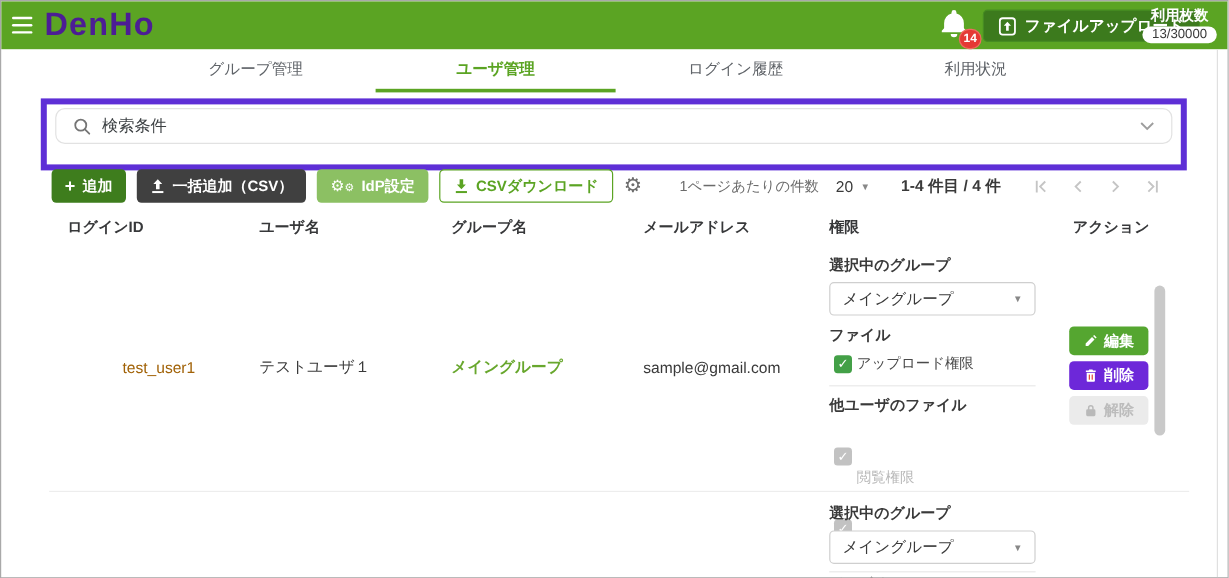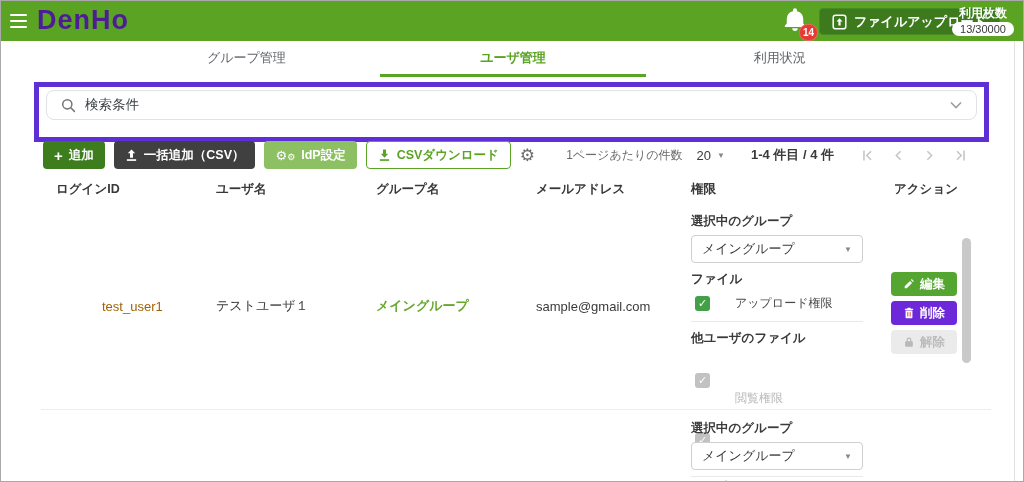--- a/index.html
+++ b/index.html
@@ -53,21 +53,21 @@
 
   .row1 { position:absolute; top:202px; left:0; width:1013px; height:206px; }
   .cellv { position:absolute; top:50%; transform:translateY(-50%); font-size:13px; color:#3a3a3a; }
   .login-id { color:#a16207;margin-left:46px; }
   .group-green { color:#68a72d; font-weight:bold; }
 
   .perm-stack { position:absolute; left:690px; width:172px; top:0; }
   .perm-label { font-size:12.5px; font-weight:bold; color:#3a3a3a; }
   .group-select { margin-top:5px; height:28px; border:1px solid #cfcfcf; border-radius:4px; background:#fff; display:flex; align-items:center; justify-content:space-between; padding:0 10px; cursor:pointer; }
   .group-select span.val { font-size:13px; color:#3a3a3a; }
-  .cbrow { display:flex; align-items:center; gap:25px; margin-top:7px; padding-left:4px; }
+  .cbrow { display:flex; align-items:center; gap:4px; margin-top:7px; padding-left:4px; }
   .cb { width:15px; height:15px; border-radius:3px; position:relative; cursor:pointer; flex:0 0 15px; }
   .cb::after { content:"✓"; position:absolute; left:0; top:0; width:15px; height:15px; color:#fff; font-size:11px; font-weight:bold; display:flex; align-items:center; justify-content:center; }
   .cb.on { background:#43a047; }
   .cb.dis { background:#c2c2c2; cursor:default; }
   .cbl { font-size:12px; color:#4a4a4a; }
   .cbl.dim { color:#b8b8b8;margin-top:36px; }
   .perm-hr { height:1px; background:#e9e9e9; margin-top:9px; }
   .mt10{margin-top:10px} .mt8{margin-top:8px}
 
   .action-stack { position:absolute; left:890px; top:69px; width:66px; }
@@ -118,20 +118,21 @@
 
     <div class="usage">
       <div class="usage-label">利用枚数</div>
       <div class="usage-pill">13/30000</div>
     </div>
   </header>
 
   <nav class="tabs">
     <div class="tab">グループ管理</div>
     <div class="tab active">ユーザ管理</div>
+    <div class="tab">ログイン履歴</div>
     <div class="tab">利用状況</div>
   </nav>
 
   <div class="search-highlight">
     <div class="search-box">
       <span>
         <svg width="15" height="15" viewBox="0 0 15 15">
             <circle cx="6.3" cy="6.3" r="4.6" fill="none" stroke="#757575" stroke-width="1.5"></circle>
             <line x1="9.8" y1="9.8" x2="13.4" y2="13.4" stroke="#757575" stroke-width="1.5" stroke-linecap="round"></line>
           </svg>

